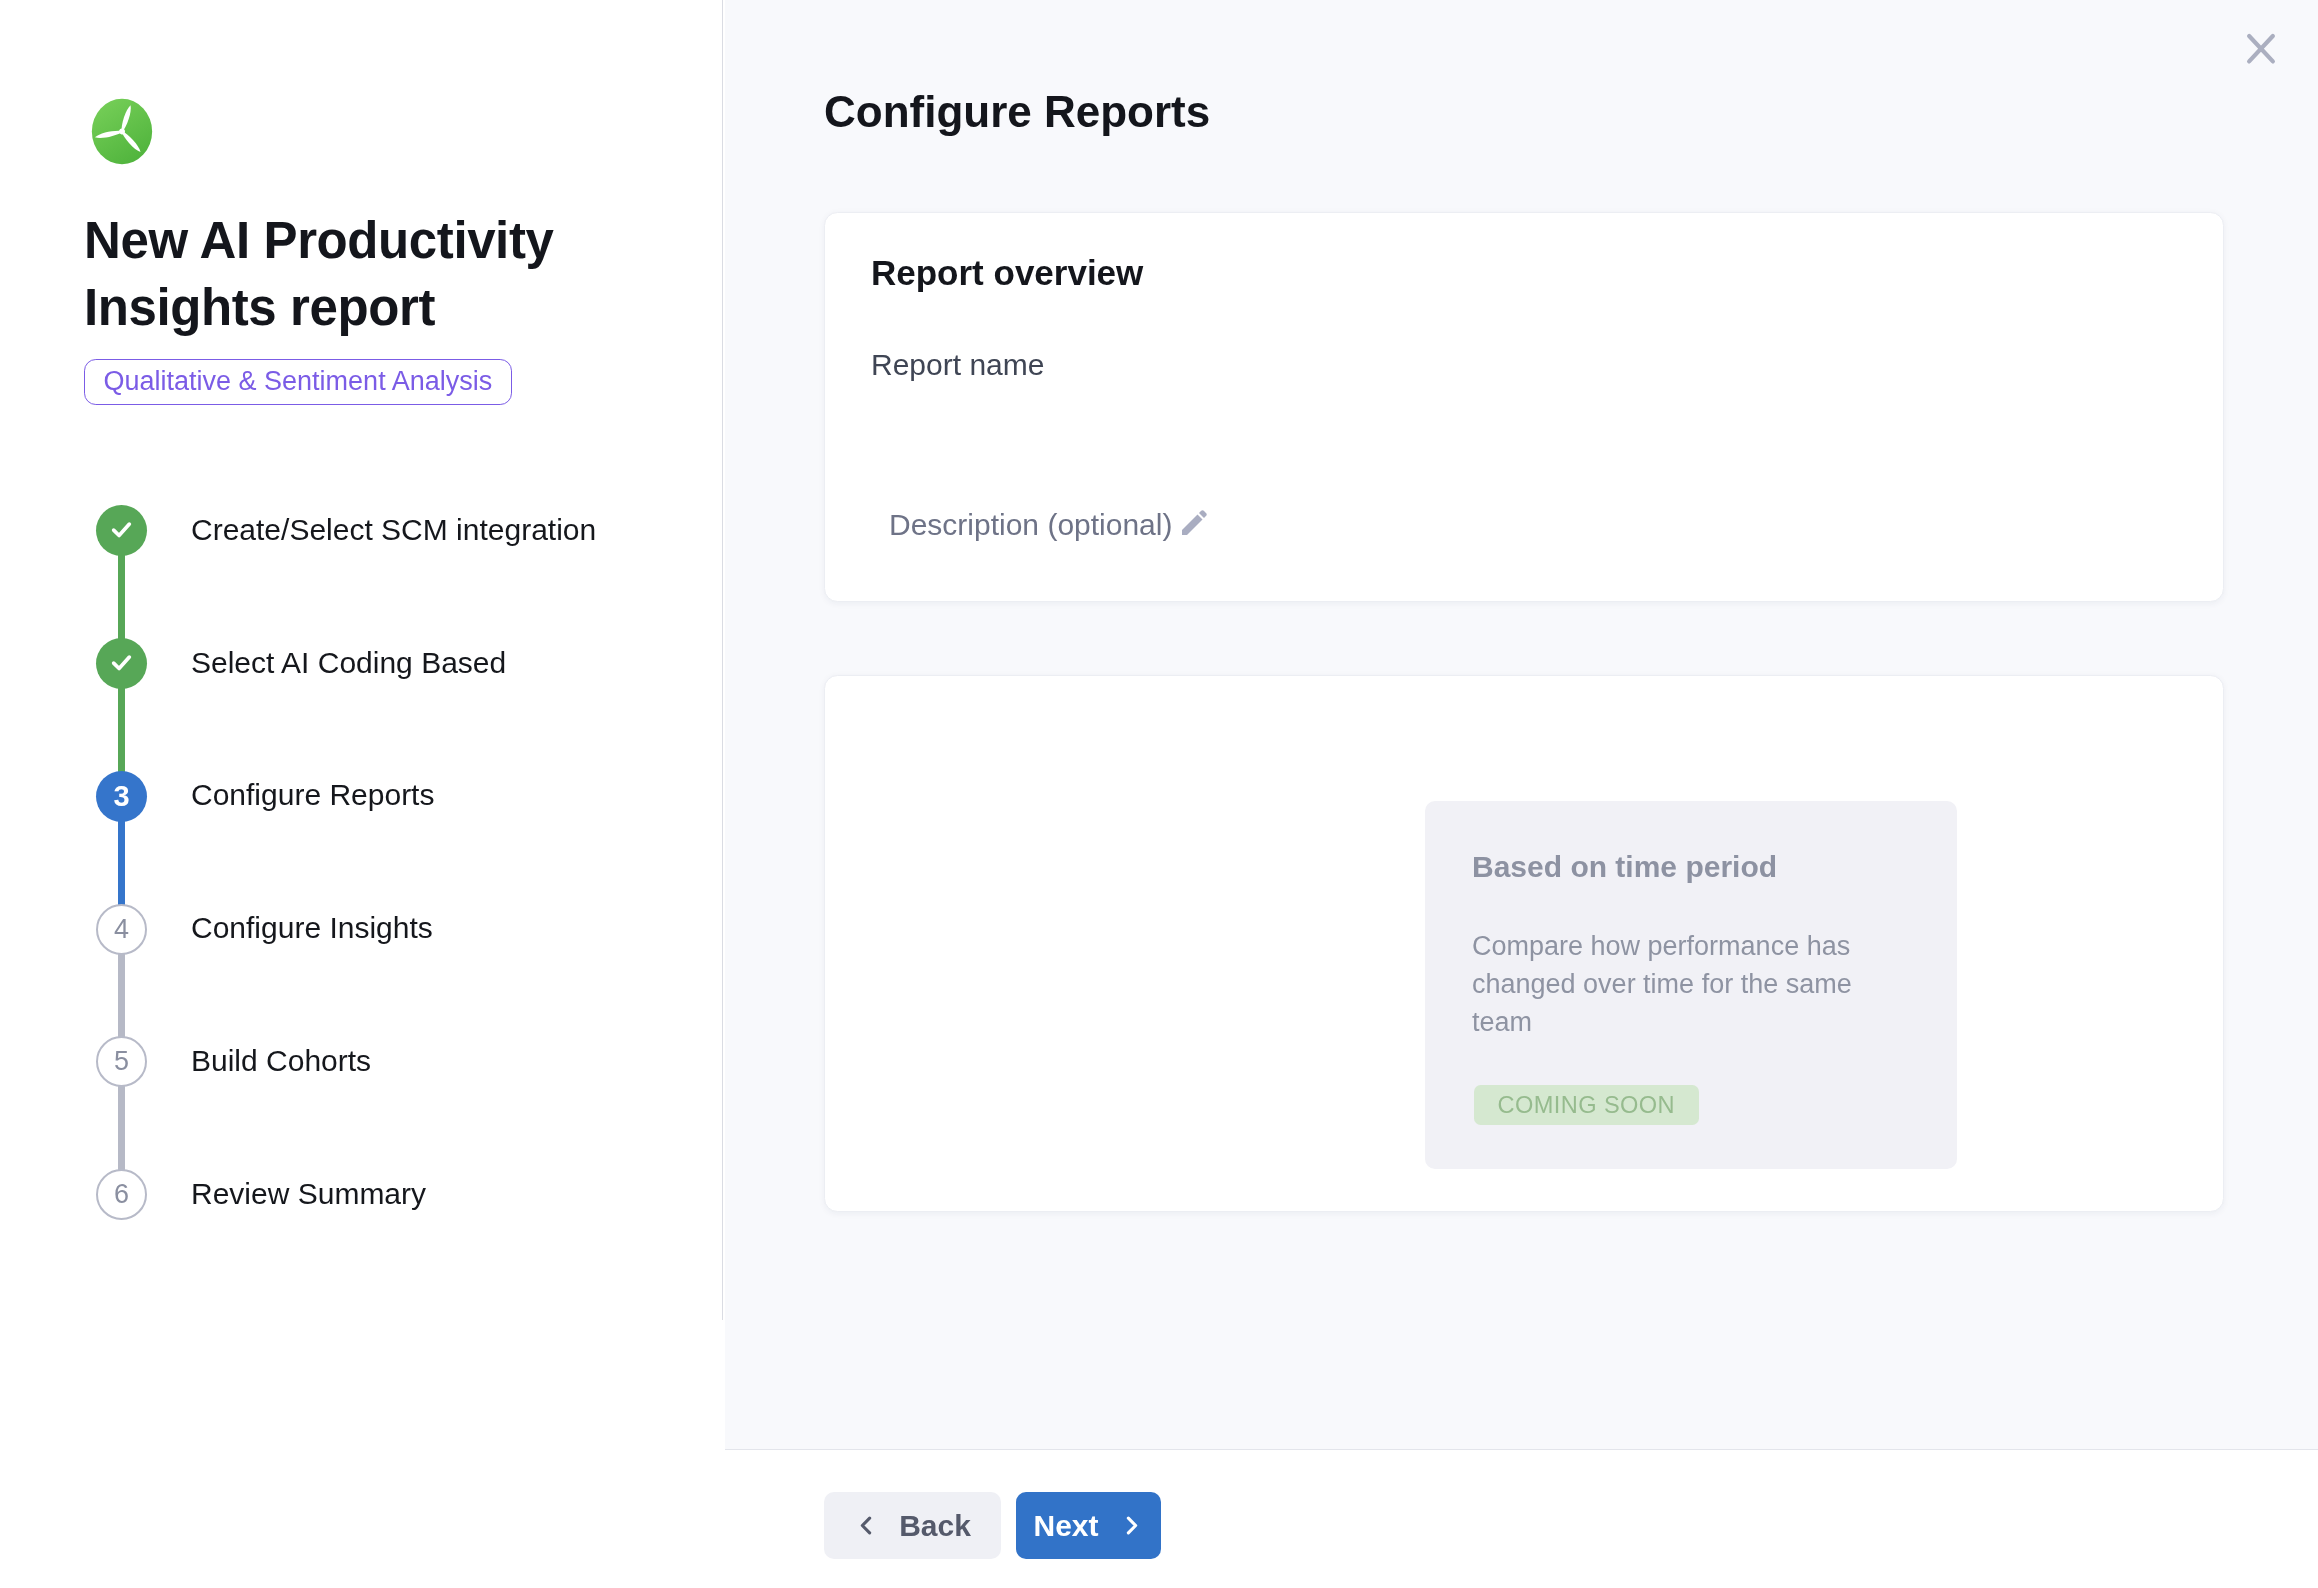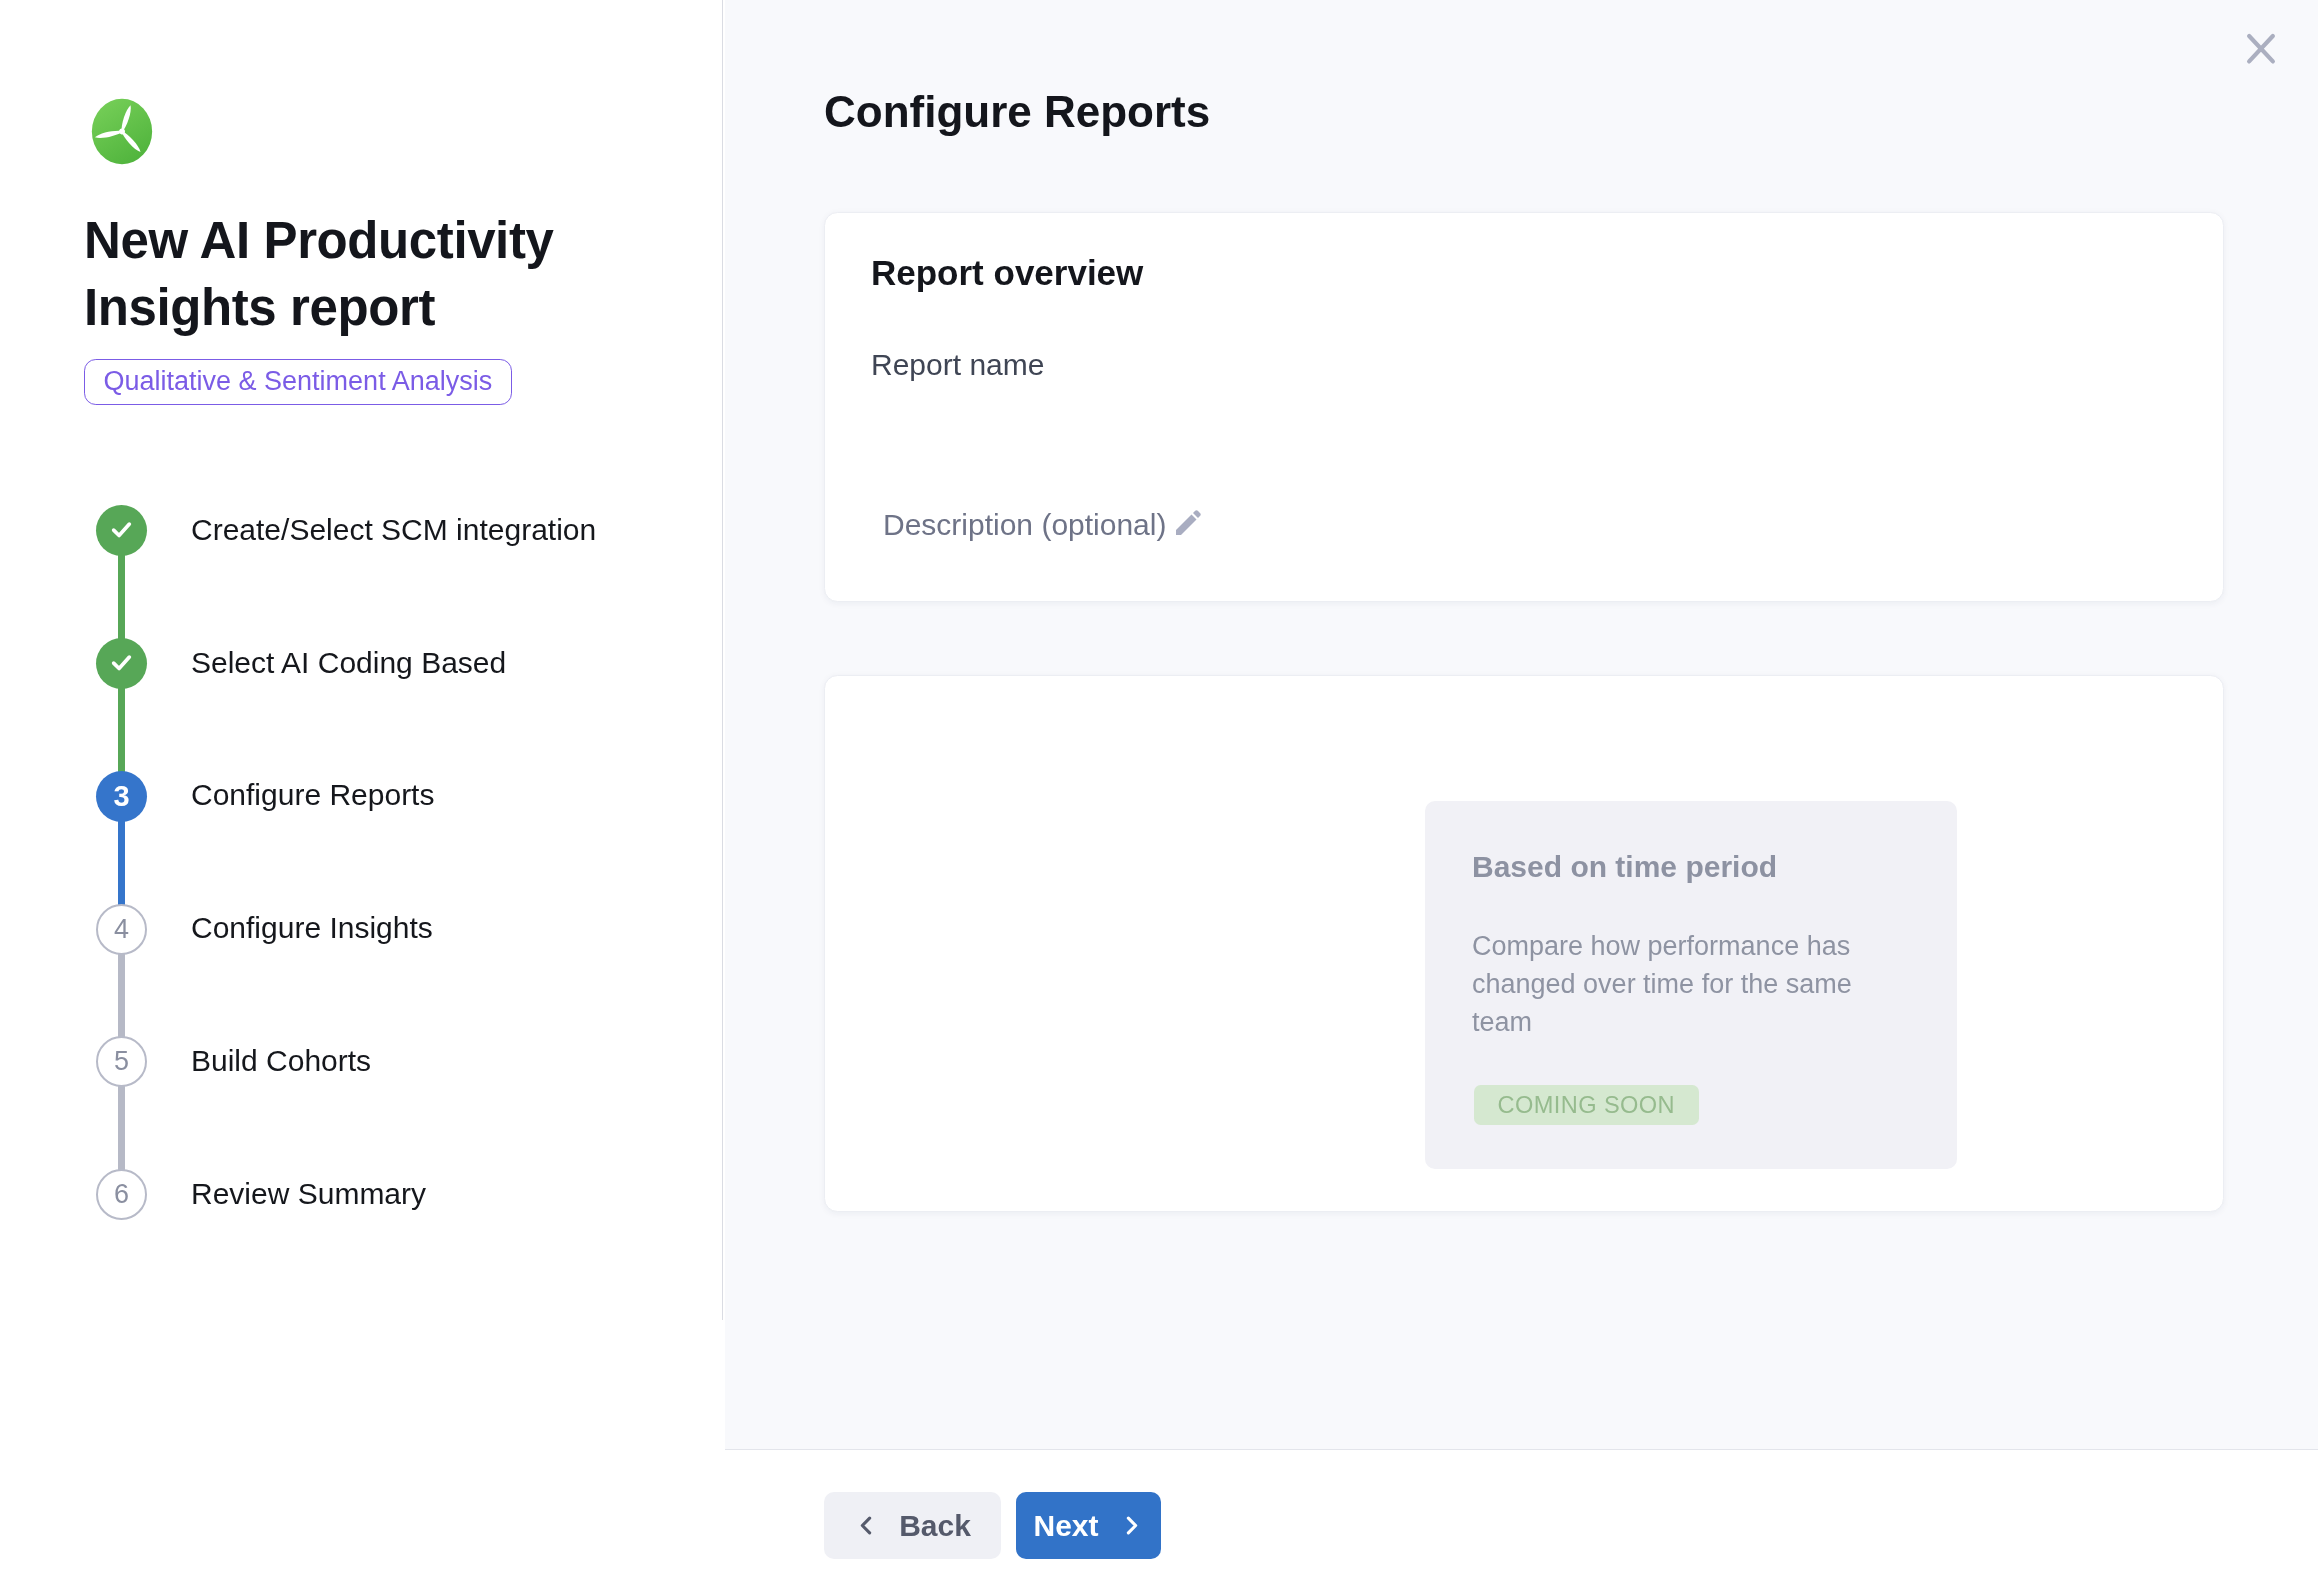--- a/index.html
+++ b/index.html
@@ -31,21 +31,21 @@
   .close-btn { position:absolute; left:2239px; top:24.5px; width:44px; height:44px; cursor:pointer; }
   .panel-title { position:absolute; left:824px; top:87px; font-size:44px; font-weight:700; color:#14161c; }
 
   .card { position:absolute; background:#ffffff; border:0.8px solid #eceef3; border-radius:13.5px; box-shadow:0 1.7px 6.7px rgba(25,39,77,0.05); }
   .card1 { left:824px; top:212px; width:1400px; height:390px; }
   .card2 { left:824px; top:675px; width:1400px; height:537px; }
   .card-h2 { position:absolute; left:46px; top:40px; font-size:35px; font-weight:700; color:#14161c; }
 
   .field-label { position:absolute; left:46px; top:135px; font-size:30px; color:#3f4554; }
   .name-input { position:absolute; left:46px; top:185px; width:838px; height:64px; border:1.7px solid #d7d9e2; border-radius:8.4px; background:#ffffff; font-family:"Liberation Sans", sans-serif; font-size:34px; color:#191c24; padding:0 22px; outline:none; }
-  .desc-row { position:absolute; left:58px; top:294px; display:flex; align-items:center; gap:6px; }
+  .desc-row { position:absolute; left:64px; top:294px; display:flex; align-items:center; gap:6px; }
   .desc-label { font-size:30px; color:#6e7387; }
 
   
   .opt-left { position:absolute; left:44px; top:125px; width:527px; height:372px; background:#ffffff; border:1.7px solid #3a7cd5; border-radius:10px; overflow:hidden; box-shadow:0 13.5px 29px rgba(30,60,120,0.10); cursor:pointer; }
   .opt-ribbon { position:absolute; top:0; right:0; width:0; height:0; border-top:66px solid #2f72cd; border-left:66px solid transparent; }
   .opt-ribbon-check { position:absolute; top:6.7px; right:5px; }
   .opt-title { position:absolute; left:45px; top:46px; width:422px; font-size:29px; line-height:51px; font-weight:700; color:#14161c; }
   .opt-body { position:absolute; left:45px; top:179px; width:413px; font-size:27px; line-height:38px; color:#23262e; }
   .opt-right { position:absolute; left:600px; top:125px; width:532px; height:368px; background:#f1f1f6; border-radius:10px; }
   .opt-title-dis { position:absolute; left:47px; top:49px; width:422px; font-size:30px; font-weight:700; color:#8d92a2; }

